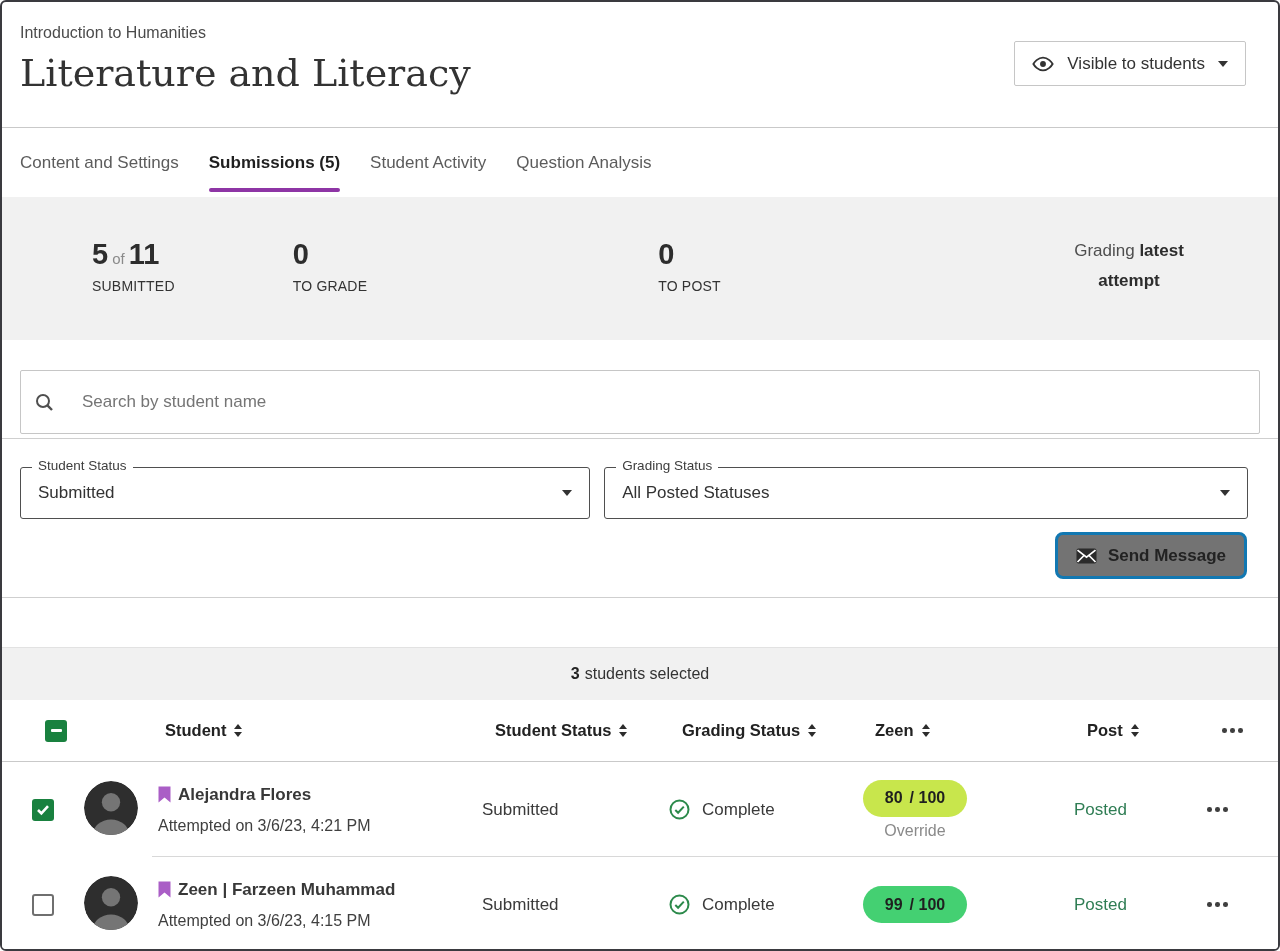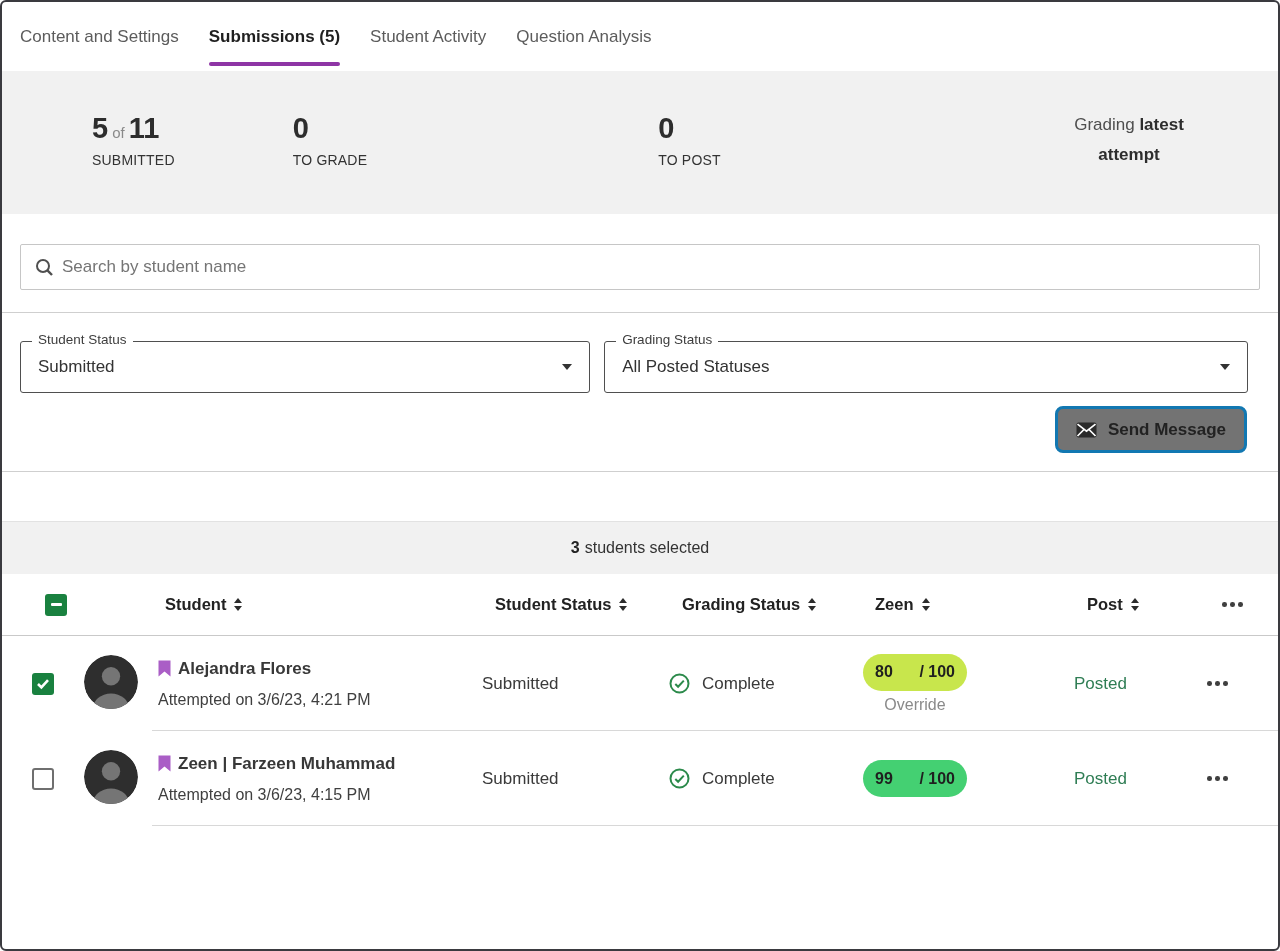--- a/index.html
+++ b/index.html
@@ -36,22 +36,22 @@
   .stat .num-row { font-size:29px; font-weight:bold; color:#2d2d2d; line-height:1.15; }
   .stat .of { font-size:15px; color:#8a8a8a; font-weight:normal; margin:0 4px; }
   .stat .lbl { font-size:14px; color:#333; margin-top:6px; letter-spacing:0.2px; }
   .stat2 { margin-left:118px; } .stat3 { margin-left:291px; }
   .grading { margin-left:auto; margin-right:78px; width:142px; text-align:center;
              font-size:17px; line-height:30px; color:#4e4e4e; }
   .grading b { color:#2d2d2d; }
 
   
   .search-sec { height:99px; padding:30px 18px 0 18px; border-bottom:1px solid #cfcfcf; }
-  .search-box { height:46px; border:1px solid #c6c6c6; border-radius:2px; background:#fff;
-                display:flex; align-items:center; padding:0 14px; gap:8px; }
+  .search-box { height:64px; border:1px solid #c6c6c6; border-radius:2px; background:#fff;
+                display:flex; align-items:center; padding:0 14px; gap:28px; }
   .search-box input { border:none; outline:none; font-size:17px; color:#333; flex:1;
                       font-family:inherit; background:transparent; }
   .search-box input::placeholder { color:#757575; opacity:1; }
 
   
   .filters { height:159px; padding:28px 30px 0 18px; border-bottom:1px solid #cfcfcf;
              position:relative; }
   .dd-row { display:flex; gap:14px; }
   .dd { position:relative; height:52px; border:1px solid #4f4f4f; border-radius:3px;
         background:#fff; display:flex; align-items:center; padding:0 17px; cursor:pointer; }
@@ -96,33 +96,49 @@
   .cb.indet::after { content:""; width:11px; height:2.6px; background:#fff; border-radius:1px; }
   .cb.unchecked { border:2px solid #6f6f6f; background:#fff; }
 
   .name-line { display:flex; align-items:center; gap:7px; font-size:17px; font-weight:bold;
                color:#383838; }
   .attempt { font-size:16px; color:#3f3f3f; margin-top:12px; }
   .cell-status { font-size:17px; color:#3a3a3a; }
   .gstatus { display:flex; align-items:center; gap:12px; font-size:17px; color:#3a3a3a; }
   .grade-wrap { display:flex; flex-direction:column; align-items:center; width:106px; }
   .pill { min-width:104px; height:37px; border-radius:19px; display:flex; align-items:center;
-          justify-content:space-between; gap:7px; font-size:16px; font-weight:bold; color:#1f1f1f;
+          justify-content:center; gap:7px; font-size:16px; font-weight:bold; color:#1f1f1f;
           padding:0 12px; cursor:pointer; }
   .override { font-size:16px; color:#8a8a8a; margin-top:5px; }
   .posted { font-size:17px; color:#2f7d54; cursor:pointer; }
   .dots { display:flex; gap:3.5px; cursor:pointer; padding:6px 2px; }
   .dots i { width:4.6px; height:4.6px; border-radius:50%; background:#3f3f3f; }
   .th-dots { padding-left:2px; }
 </style>
 </head>
 <body>
 
 <div class="page">
 
+  <div class="hdr">
+    <div>
+      <div class="course">Introduction to Humanities</div>
+      <div class="title">Literature and Literacy</div>
+    </div>
+    <button class="vis-btn">
+      <span style="display:flex">
+        <svg width="22" height="16" viewBox="0 0 24 16">
+            <path d="M12 1 C6.5 1 2.5 6.2 1.5 8 c1 1.8 5 7 10.5 7 s9.5-5.2 10.5-7 C21.5 6.2 17.5 1 12 1 z" fill="none" stroke="#333" stroke-width="2"></path>
+            <circle cx="12" cy="8" r="3.2" fill="#333"></circle>
+          </svg>
+      </span>
+      <span>Visible to students</span>
+      <span class="caret"></span>
+    </button>
+  </div>
 
   <div class="tabs">
     <div class="tab">
         <span>Content and Settings</span>
       </div>
     <div class="tab active">
         <span>Submissions (5)</span>
       </div>
     <div class="tab">
         <span>Student Activity</span>

